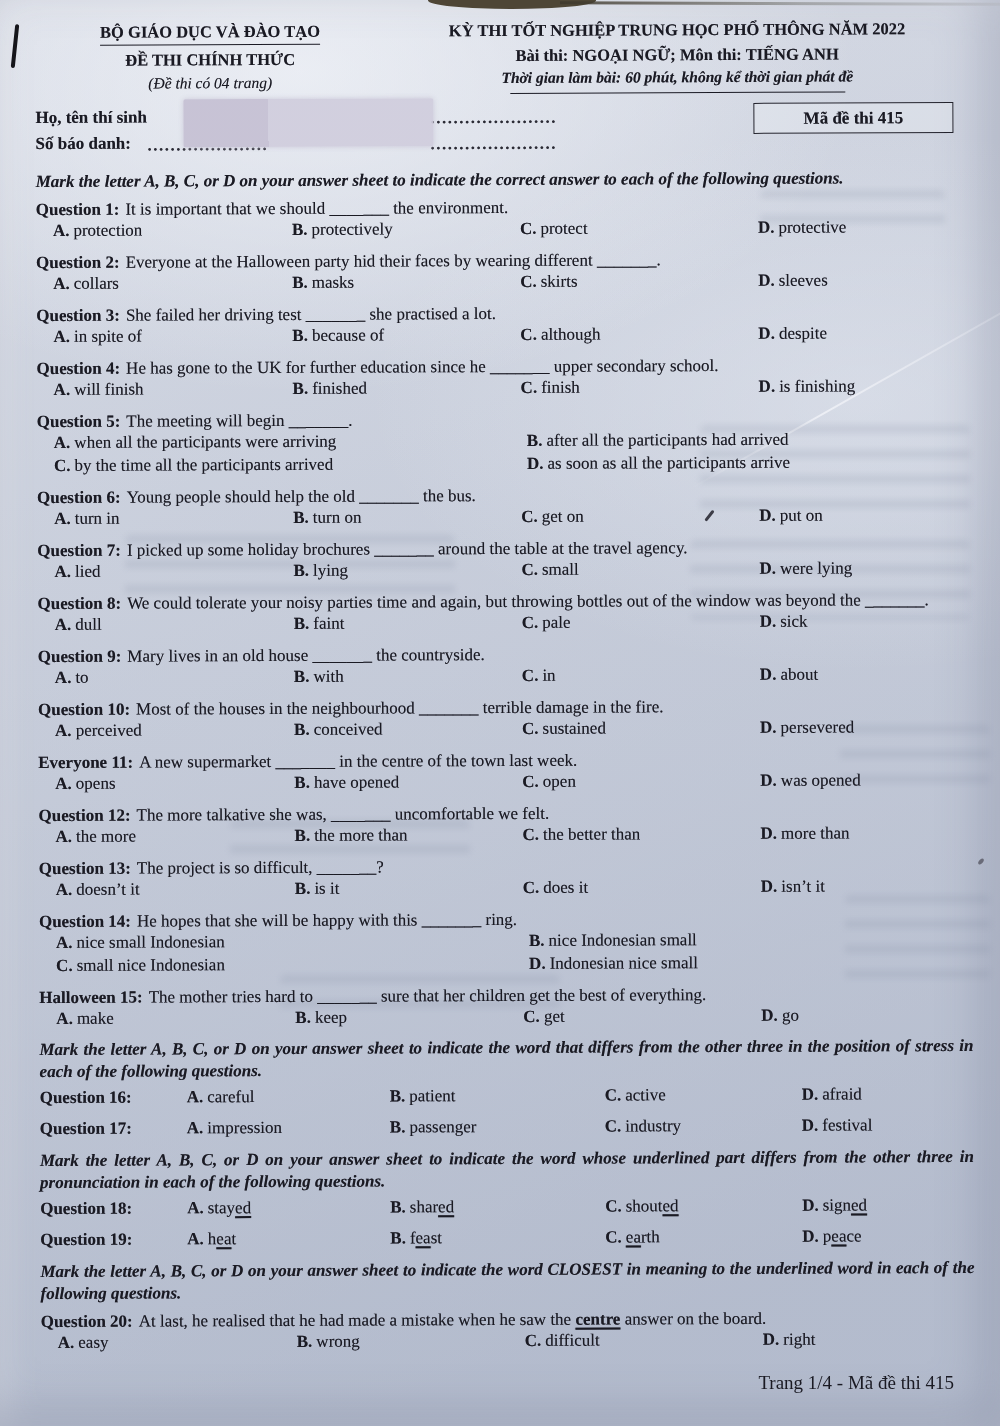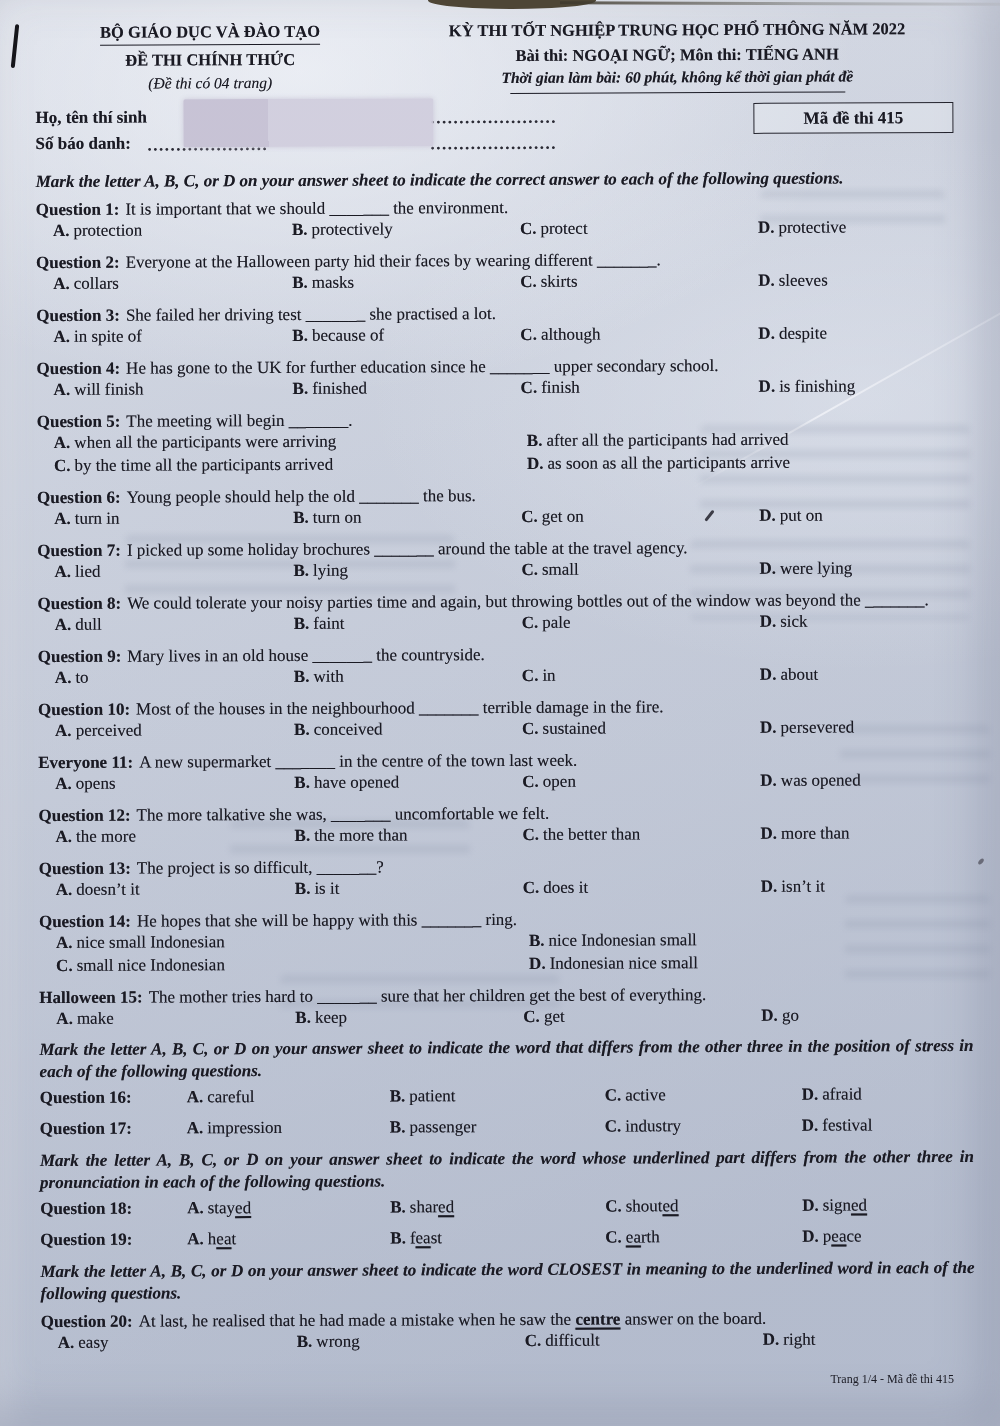--- a/index.html
+++ b/index.html
@@ -68,21 +68,21 @@
   .orow{position:relative;height:23px;}
   .opt{position:absolute;top:0;white-space:nowrap;}
   .opt b{margin-right:4px;}
   .oA{left:17px}.oB{left:256px}.oC{left:484px}.oD{left:722px}
   .c1{left:17px}.c2{left:490px}
   .qrow{position:relative;height:23px;margin-bottom:8px;font-size:17px;}
   .qlab{position:absolute;left:0;top:0;font-weight:bold;white-space:nowrap;}
   .iA{left:147px}.iB{left:350px}.iC{left:565px}.iD{left:762px}
   .ul{text-decoration:underline;text-decoration-thickness:1.5px;text-underline-offset:2.5px;}
   .ulb{font-weight:bold;text-decoration:underline;text-decoration-thickness:1.6px;text-underline-offset:2.5px;}
-  .footer{position:absolute;right:46px;top:1372px;font-size:12px;}
+  .footer{position:absolute;right:46px;top:1372px;font-size:19px;}
 </style>
 </head>
 <body>
 
 <div class="scene">
 
   <div class="top-blob"></div>
   <div class="top-edge"></div>
   <div class="pen-mark"></div>
   <div class="tick1"></div>

